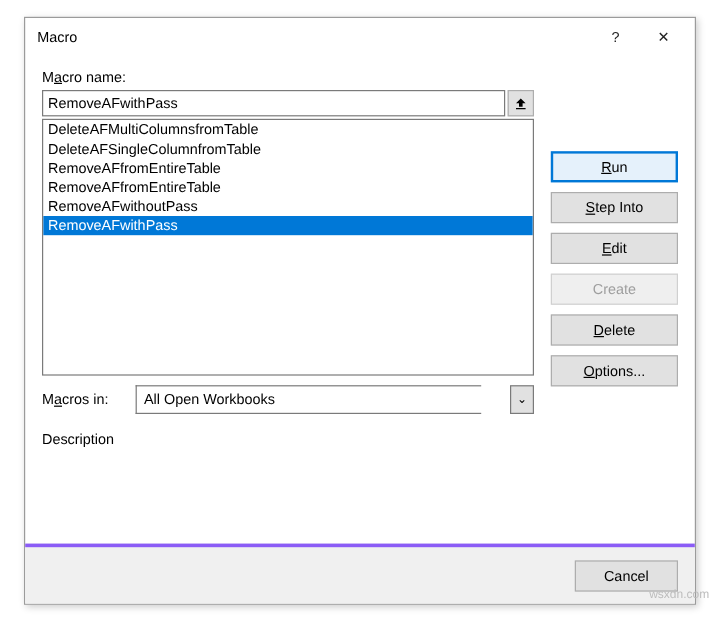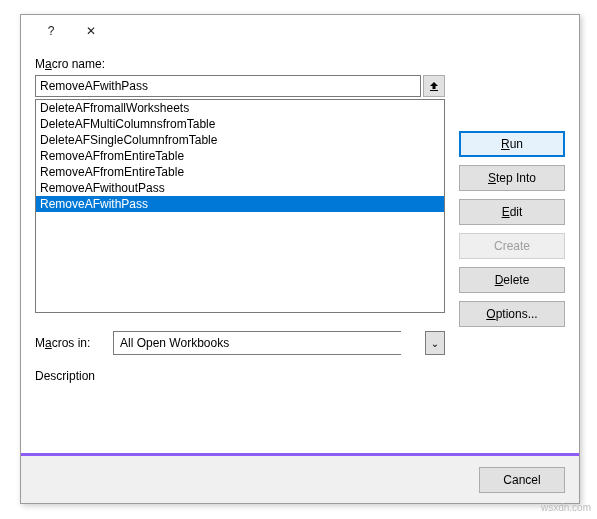--- a/index.html
+++ b/index.html
@@ -11,41 +11,42 @@
     .content { padding: 10px 14px 0 14px; display: flex; gap: 14px; align-items: center; }
     .left { flex: 1; display: flex; flex-direction: column; }
     .label-row { margin-bottom: 4px; }
     .mnemonic { text-decoration: underline; }
     .name-row { display: flex; gap: 2px; margin-bottom: 2px; }
     .name-input { flex: 1; height: 22px; border: 1px solid #7a7a7a; padding: 2px 4px; font-size: 12px; }
     .go-btn { width: 22px; height: 22px; border: 1px solid #adadad; background: #e1e1e1; display: flex; align-items: center; justify-content: center; }
     .listbox { border: 1px solid #7a7a7a; height: 214px; overflow-y: scroll; background: #fff; }
     .list-item { padding: 1px 4px; font-size: 12px; white-space: nowrap; cursor: default; }
     .list-item.selected { background: #0078d7; color: #fff; }
-    .combo-row { display: flex; align-items: center; margin-top: 18px; gap: 8px; }
+    .combo-row { display: flex; align-items: center; margin-top: 8px; gap: 8px; }
     .combo-label { width: 70px; }
     .combo { flex: 1; display: flex; gap: 24px; }
     .combo-input { flex: 1; height: 24px; border: 1px solid #7a7a7a; border-right: none; padding: 2px 6px; background: #fff; }
     .combo-btn { width: 20px; height: 24px; border: 1px solid #7a7a7a; background: #e1e1e1; display: flex; align-items: center; justify-content: center; }
     .desc-label { margin-top: 14px; }
     .right { width: 106px; display: flex; flex-direction: column; gap: 8px; padding-top: 18px; }
     .btn { height: 26px; border: 1px solid #adadad; background: #e1e1e1; cursor: default; display: flex; align-items: center; justify-content: center; font-size: 12px; }
     .btn.primary { border: 2px solid #0078d7; background: #e5f1fb; }
     .btn.disabled { color: #9e9e9e; border-color: #d0d0d0; background: #efefef; }
     .footer { position: absolute; bottom: 0; left: 0; right: 0; height: 50px; background: #f0f0f0; border-top: 3px solid #8b5cf6; display: flex; align-items: center; justify-content: flex-end; padding-right: 14px; }
     .footer .btn { width: 86px; }
-    .watermark { position: absolute; right: 6px; bottom: 6px; font-size: 10px; color: #bdbdbd; margin-top: 28px; }
+    .watermark { position: absolute; right: 6px; bottom: 18px; font-size: 10px; color: #bdbdbd; margin-top: 28px; }
     .chev { font-size: 10px; }
     svg { display: block; }
   </style>
 </head>
 <body>
 
 <div class="dialog">
   <div class="titlebar">
+    <span class="title">Macro</span>
     <button class="tb-btn">
         <span>?</span>
       </button>
     <button class="tb-btn">
         <span>✕</span>
       </button>
   </div>
 
   <div class="content">
     <div class="left">
@@ -54,21 +55,20 @@
       </div>
       <div class="name-row">
         <input class="name-input" value="RemoveAFwithPass" style="">
         <button class="go-btn">
           <svg width="12" height="12" viewBox="0 0 12 12">
               <path d="M6 2 L2 6 L4.5 6 L4.5 9 L7.5 9 L7.5 6 L10 6 Z M2 10 H10 V11 H2 Z" fill="#000"></path>
             </svg>
         </button>
       </div>
       <div class="listbox" id="macro-list">
-          <div class="list-item">DeleteAFfromallWorksheets</div>
           <div class="list-item">DeleteAFMultiColumnsfromTable</div>
           <div class="list-item">DeleteAFSingleColumnfromTable</div>
           <div class="list-item">RemoveAFfromEntireTable</div>
           <div class="list-item">RemoveAFfromEntireTable</div>
           <div class="list-item">RemoveAFwithoutPass</div>
           <div class="list-item selected">RemoveAFwithPass</div>
         </div>
 
       <div class="combo-row">
         <div class="combo-label">

